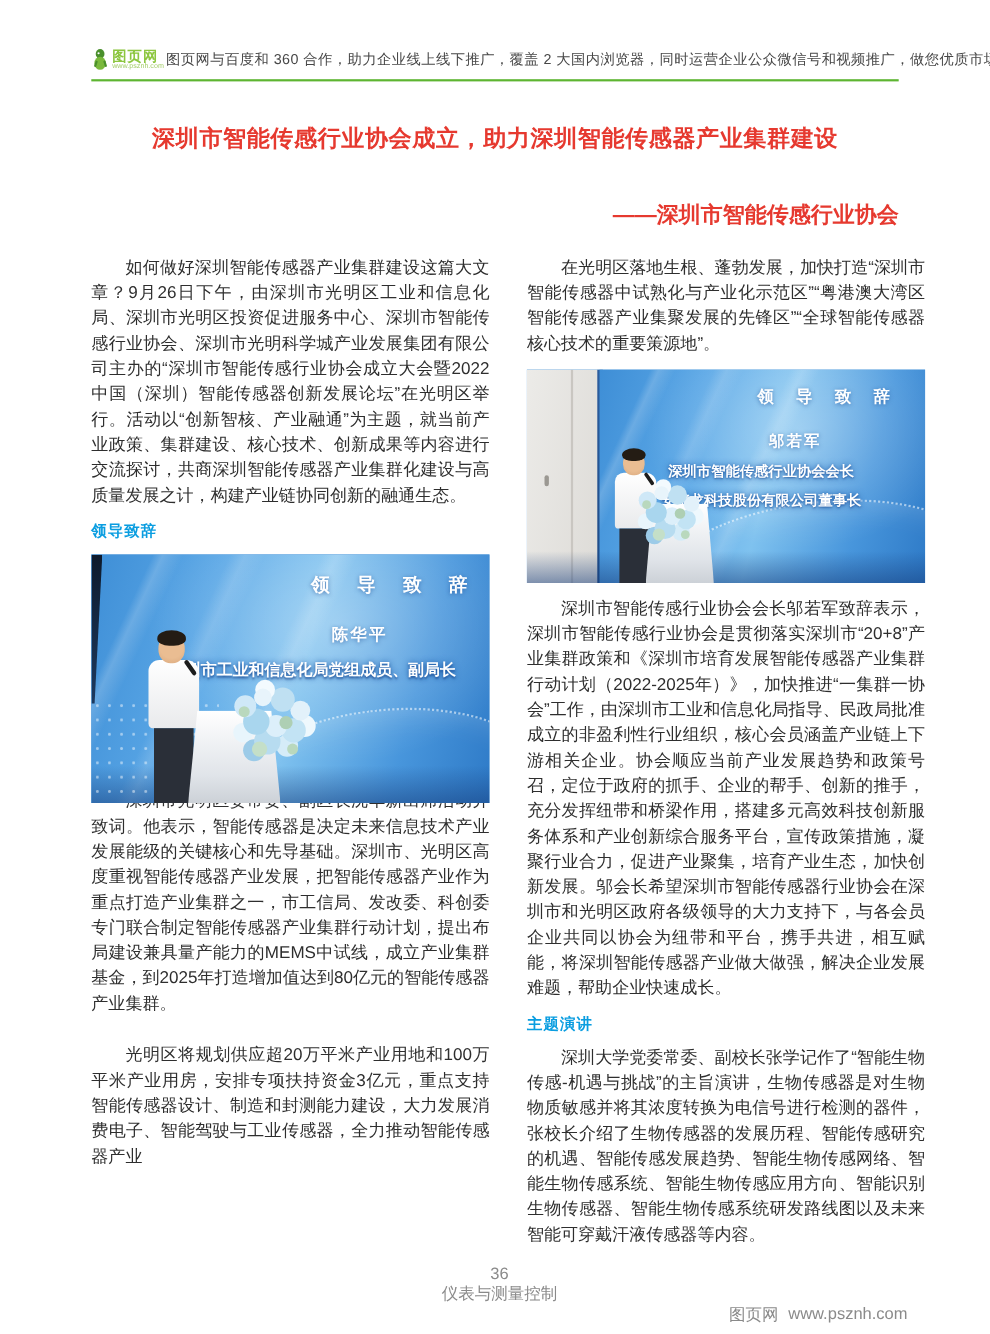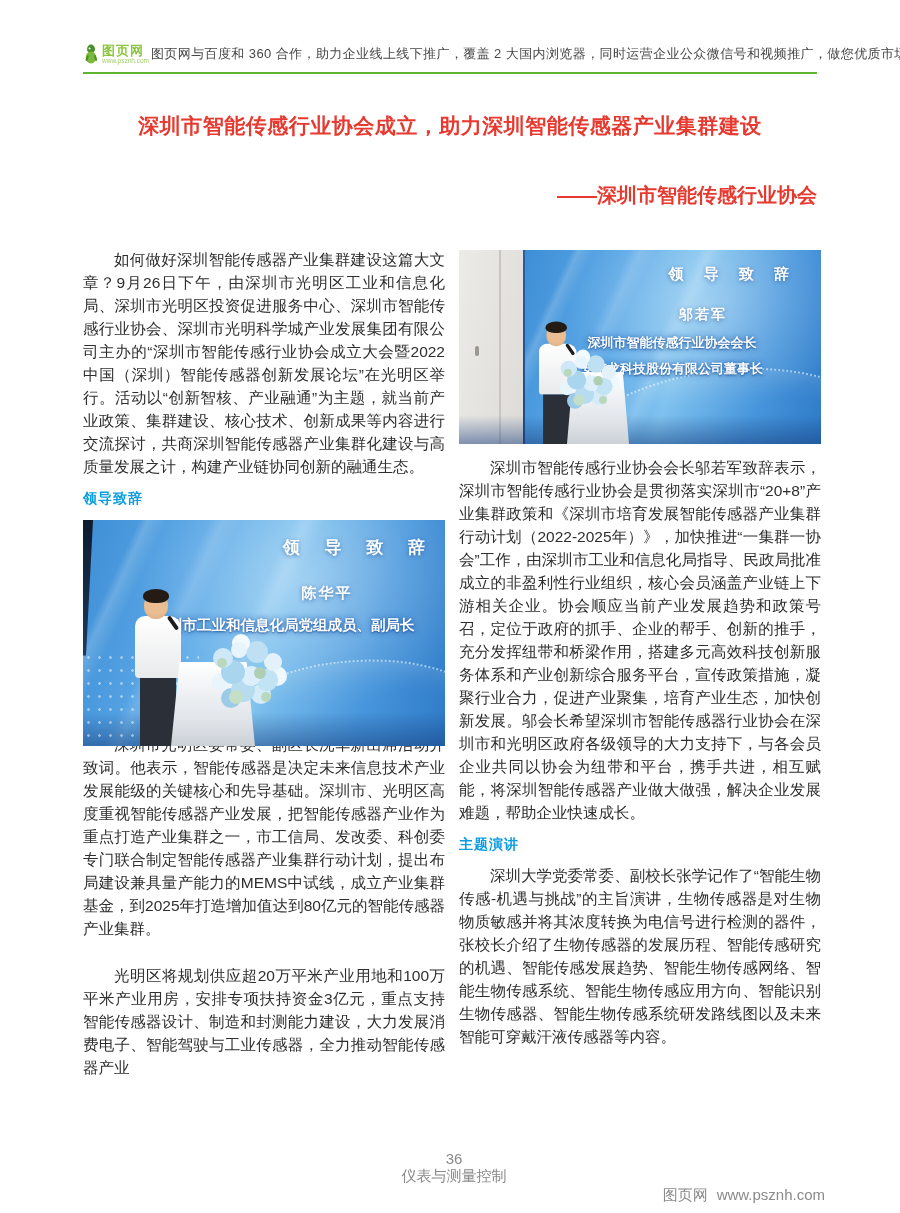--- a/index.html
+++ b/index.html
@@ -15,21 +15,21 @@
   .logo-name{color:#8cc63f;font-weight:bold;font-size:13px;letter-spacing:1px;}
   .logo-url{color:#a5cd6b;font-size:6.5px;margin-top:1px;}
   .tagline{font-size:13px;color:#474747;letter-spacing:.4px;white-space:nowrap;}
 
   
   .title{margin:0;position:absolute;left:83px;right:83px;top:112px;text-align:center;
          color:#e6392f;font-size:21px;font-weight:bold;letter-spacing:.5px;}
   .byline{position:absolute;right:83px;top:182px;color:#e6392f;font-size:20px;font-weight:bold;}
 
   
-  .columns{position:absolute;left:83px;top:248px;width:742px;display:flex;gap:14px;}
+  .columns{position:absolute;left:83px;top:232px;width:742px;display:flex;gap:34px;}
   .col{width:362px;}
   .col p{margin:0 0 12px 0;font-size:15.5px;line-height:23px;text-align:justify;text-indent:2em;}
   .sec-head{margin:8px 0 10px 0;font-size:14px;font-weight:bold;color:#0a9de0;letter-spacing:1px;}
 
   
   figure{margin:0;}
   .photo{position:relative;z-index:1;width:362px;overflow:hidden;background:#3e8ed6;}
   .photo-chen{height:226px;margin:12px 0 -13px 0;}
   .photo-wu{height:194px;margin:2px 0 12px 0;}
   .stage{position:absolute;inset:0;
@@ -158,20 +158,21 @@
         </div>
         <div class="podium"></div>
         <div class="flowers"></div>
       </figure>
 
       <p>深圳市光明区委常委、副区长沈华新出席活动并致词。他表示，智能传感器是决定未来信息技术产业发展能级的关键核心和先导基础。深圳市、光明区高度重视智能传感器产业发展，把智能传感器产业作为重点打造产业集群之一，市工信局、发改委、科创委专门联合制定智能传感器产业集群行动计划，提出布局建设兼具量产能力的MEMS中试线，成立产业集群基金，到2025年打造增加值达到80亿元的智能传感器产业集群。</p>
       <p style="margin-top:24px;">光明区将规划供应超20万平米产业用地和100万平米产业用房，安排专项扶持资金3亿元，重点支持智能传感器设计、制造和封测能力建设，大力发展消费电子、智能驾驶与工业传感器，全力推动智能传感器产业</p>
     </div>
 
     <div class="col">
+      <p>在光明区落地生根、蓬勃发展，加快打造“深圳市智能传感器中试熟化与产业化示范区”“粤港澳大湾区智能传感器产业集聚发展的先锋区”“全球智能传感器核心技术的重要策源地”。</p>
 
       <figure class="photo photo-wu">
         <div class="wall">
           <div class="wall-line"></div>
           <div class="door-handle"></div>
         </div>
         <div class="screen-edge"></div>
         <div class="stage"></div>
         <div class="streaks"></div>
         <div class="glow-arc"></div>

